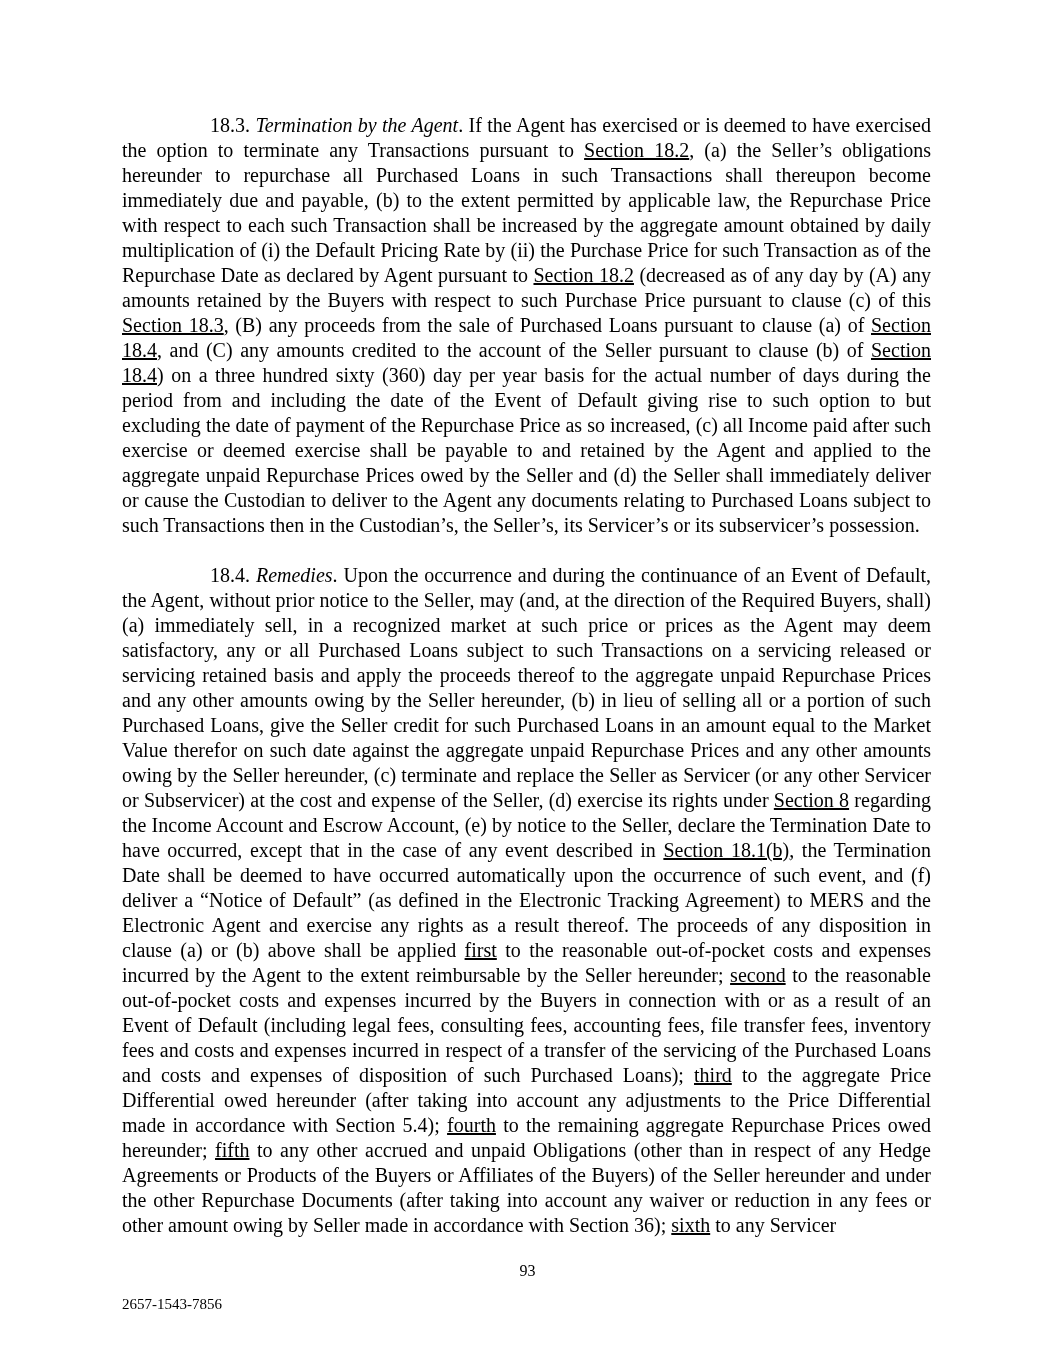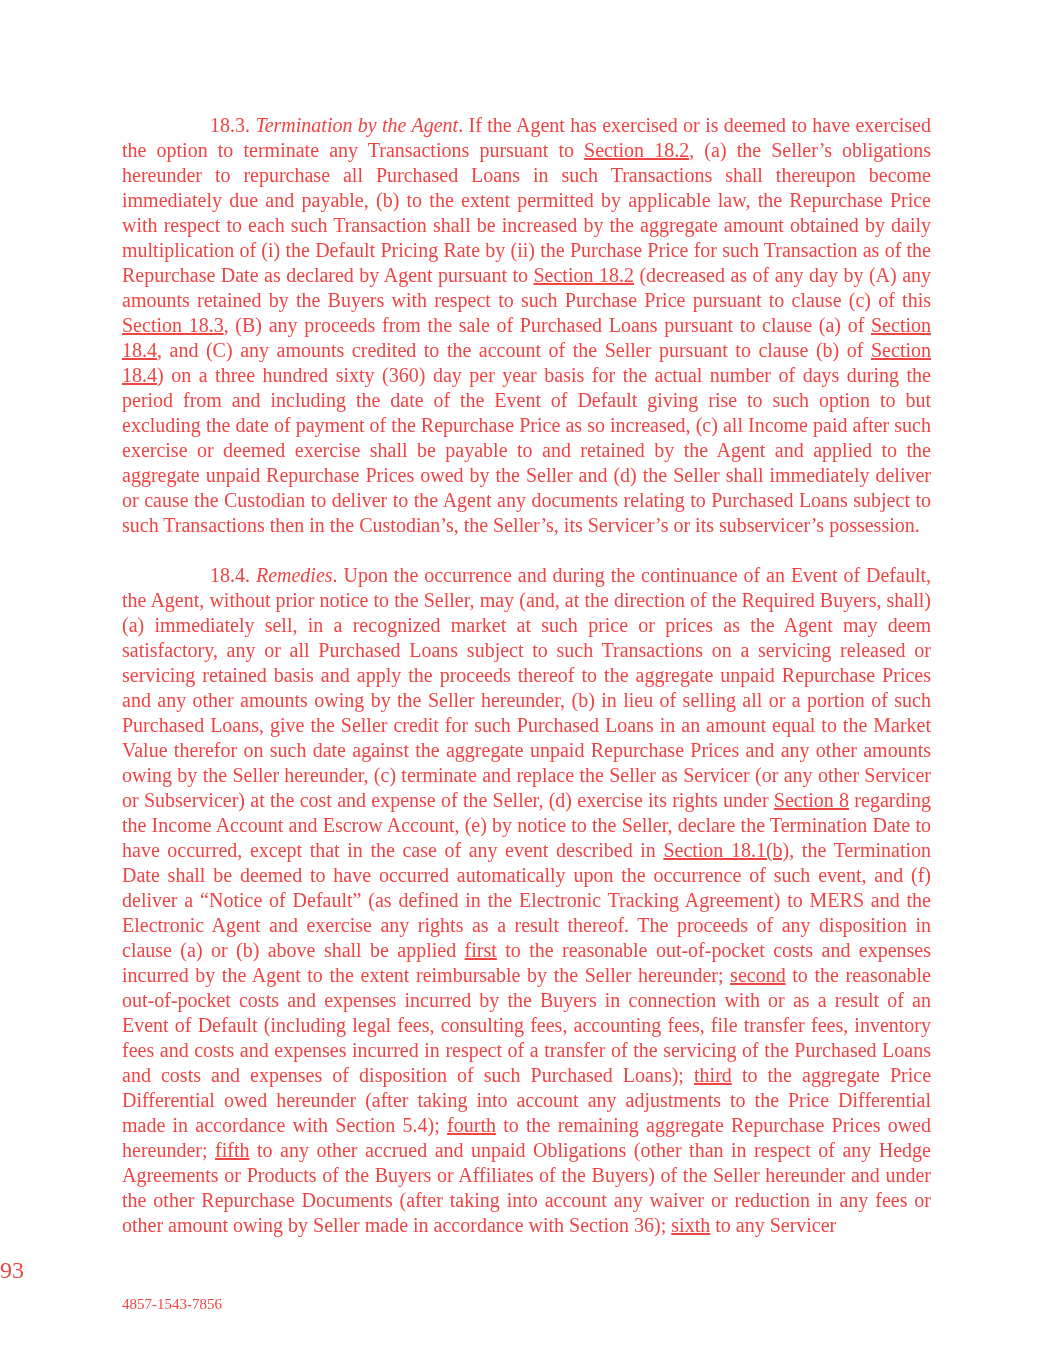--- a/index.html
+++ b/index.html
@@ -8,21 +8,21 @@
     background: #ffffff;
   }
   .page {
     position: relative;
     width: 1055px;
     height: 1365px;
     background: #ffffff;
     font-family: "Liberation Serif", serif;
     font-size: 20px;
     line-height: 25px;
-    color: #ef4444;
+    color: #000000;
     overflow: hidden;
     box-sizing: border-box;
   }
   .content {
     position: absolute;
     top: 113px;
     left: 122px;
     right: 124px;
     text-align: justify;
   }
@@ -33,33 +33,34 @@
   .para:last-child {
     margin-bottom: 4px;
   }
   .it { font-style: italic; }
   .un { text-decoration: underline; }
   .page-number {
     position: absolute;
     left: 0;
     right: 0;
     bottom: 82px;
-    font-size: 24px;
+    text-align: center;
+    font-size: 16px;
   }
   .footer-id {
     position: absolute;
     left: 122px;
     bottom: 52px;
     font-size: 15px;
     line-height: 18px;
   }
 </style>
 </head>
 <body>
 
 <div class="page">
   <div class="content">
     <p class="para"><span>18.3.  </span><span class="it">Termination by the Agent</span><span>.  If the Agent has exercised or is deemed to have exercised the option to terminate any Transactions pursuant to </span><span class="un">Section 18.2</span><span>, (a) the Seller’s obligations hereunder to repurchase all Purchased Loans in such Transactions shall thereupon become immediately due and payable, (b) to the extent permitted by applicable law, the Repurchase Price with respect to each such Transaction shall be increased by the aggregate amount obtained by daily multiplication of (i) the Default Pricing Rate by (ii) the Purchase Price for such Transaction as of the Repurchase Date as declared by Agent pursuant to </span><span class="un">Section 18.2</span><span> (decreased as of any day by (A) any amounts retained by the Buyers with respect to such Purchase Price pursuant to clause (c) of this </span><span class="un">Section 18.3</span><span>, (B) any proceeds from the sale of Purchased Loans pursuant to clause (a) of </span><span class="un">Section 18.4</span><span>, and (C) any amounts credited to the account of the Seller pursuant to clause (b) of </span><span class="un">Section 18.4</span><span>) on a three hundred sixty (360) day per year basis for the actual number of days during the period from and including the date of the Event of Default giving rise to such option to but excluding the date of payment of the Repurchase Price as so increased, (c) all Income paid after such exercise or deemed exercise shall be payable to and retained by the Agent and applied to the aggregate unpaid Repurchase Prices owed by the Seller and (d) the Seller shall immediately deliver or cause the Custodian to deliver to the Agent any documents relating to Purchased Loans subject to such Transactions then in the Custodian’s, the Seller’s, its Servicer’s or its subservicer’s possession.</span></p>
     <p class="para"><span>18.4.  </span><span class="it">Remedies</span><span>.  Upon the occurrence and during the continuance of an Event of Default, the Agent, without prior notice to the Seller, may (and, at the direction of the Required Buyers, shall) (a) immediately sell, in a recognized market at such price or prices as the Agent may deem satisfactory, any or all Purchased Loans subject to such Transactions on a servicing released or servicing retained basis and apply the proceeds thereof to the aggregate unpaid Repurchase Prices and any other amounts owing by the Seller hereunder, (b)  in lieu of selling all or a portion of such Purchased Loans, give the Seller credit for such Purchased Loans in an amount equal to the Market Value therefor on such date against the aggregate unpaid Repurchase Prices and any other amounts owing by the Seller hereunder, (c) terminate and replace the Seller as Servicer (or any other Servicer or Subservicer) at the cost and expense of the Seller, (d) exercise its rights under </span><span class="un">Section 8</span><span> regarding the Income Account and Escrow Account, (e) by notice to the Seller, declare the Termination Date to have occurred, except that in the case of any event described in </span><span class="un">Section 18.1(b)</span><span>, the Termination Date shall be deemed to have occurred automatically upon the occurrence of such event, and (f) deliver a “Notice of Default” (as defined in the Electronic Tracking Agreement) to MERS and the Electronic Agent and exercise any rights as a result thereof.  The proceeds of any disposition in clause (a) or (b) above shall be applied </span><span class="un">first</span><span> to the reasonable out-of-pocket costs and expenses incurred by the Agent to the extent reimbursable by the Seller hereunder; </span><span class="un">second</span><span> to the reasonable out-of-pocket costs and expenses incurred by the Buyers in connection with or as a result of an Event of Default (including legal fees, consulting fees, accounting fees, file transfer fees, inventory fees and costs and expenses incurred in respect of a transfer of the servicing of the Purchased Loans and costs and expenses of disposition of such Purchased Loans); </span><span class="un">third</span><span> to the aggregate Price Differential owed hereunder (after taking into account any adjustments to the Price Differential made in accordance with Section 5.4); </span><span class="un">fourth</span><span> to the remaining aggregate Repurchase Prices owed hereunder; </span><span class="un">fifth</span><span> to any other accrued and unpaid Obligations (other than in respect of any Hedge Agreements or Products of the Buyers or Affiliates of the Buyers) of the Seller hereunder and under the other Repurchase Documents (after taking into account any waiver or reduction in any fees or other amount owing by Seller made in accordance with Section 36); </span><span class="un">sixth</span><span> to any Servicer</span></p>
   </div>
   <div class="page-number">93</div>
-  <div class="footer-id">4857-1543-7856</div>
+  <div class="footer-id">2657-1543-7856</div>
 </div>
 
 </body></html>

